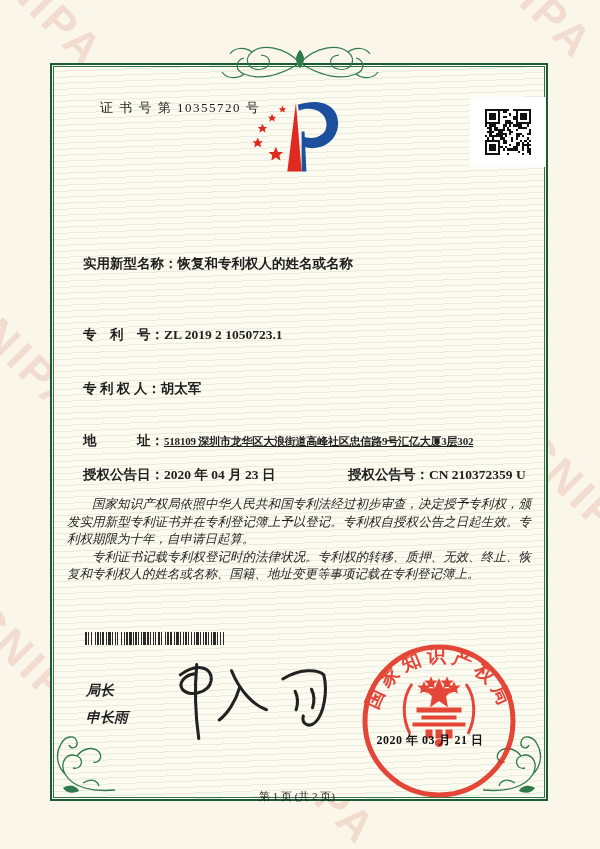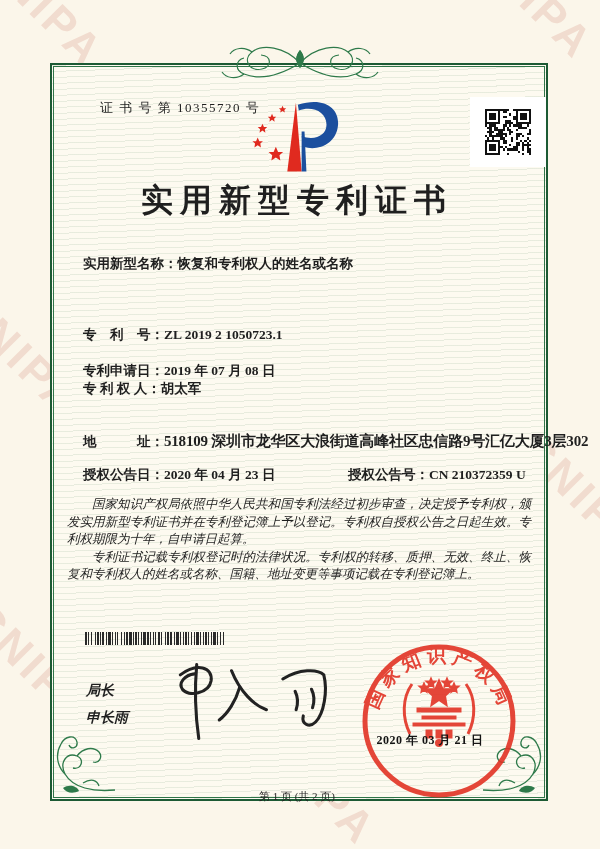--- a/index.html
+++ b/index.html
@@ -38,21 +38,21 @@
 
   .qr-patch{position:absolute;left:470px;top:97px;width:76px;height:70px;background:#fff;
       display:flex;align-items:center;justify-content:center;}
 
   .title{position:absolute;left:50px;top:179px;width:494px;text-align:center;
       font-size:32px;font-weight:bold;letter-spacing:7px;}
 
   .field{position:absolute;left:83px;font-size:13.5px;font-weight:600;white-space:nowrap;}
   .f1{top:255px;} .f2{top:291px;} .f3{top:326px;} .f4{top:362px;}
   .f5{top:380px;} .f6{top:432px;} .f7{top:466px;}
-  .f6 .val{font-size:15px;letter-spacing:-0.2px;}
+  .f6 .val{font-size:11px;letter-spacing:-0.2px;text-decoration:underline;}
   .pair2{position:absolute;left:225px;top:0;margin-left:40px;}
 
   .body-text{position:absolute;left:67px;top:496px;width:464px;font-size:12.5px;
       line-height:17.5px;text-align:justify;font-style:italic;font-weight:500;}
   .body-text p{margin:0;text-indent:2em;}
 
   .barcode{position:absolute;left:85px;top:632px;width:162px;height:13px;font-size:0;white-space:nowrap;}
 
   .sig-title{position:absolute;left:86px;top:682px;font-size:14px;font-weight:bold;font-style:italic;}
   .sig-name{position:absolute;left:86px;top:709px;font-size:14px;font-weight:bold;font-style:italic;}
@@ -262,30 +262,26 @@
         <rect x="2" y="2" width="3" height="3" fill="#111"></rect>
         <rect x="14" y="0" width="7" height="7"></rect>
         <rect x="15" y="1" width="5" height="5" fill="#fff"></rect>
         <rect x="16" y="2" width="3" height="3" fill="#111"></rect>
         <rect x="0" y="14" width="7" height="7"></rect>
         <rect x="1" y="15" width="5" height="5" fill="#fff"></rect>
         <rect x="2" y="16" width="3" height="3" fill="#111"></rect>
       </svg>
     </div>
 
-  <div class="title">实用新型专利证书</div>
 
   <div class="field f1">
     <span class="lbl">实用新型名称：</span><span class="val">恢复和专利权人的姓名或名称</span>
   </div>
   <div class="field f3">
     <span class="lbl">专　利　号：</span><span class="val">ZL 2019 2 1050723.1</span>
-  </div>
-  <div class="field f4">
-    <span class="lbl">专利申请日：</span><span class="val">2019 年 07 月 08 日</span>
   </div>
   <div class="field f5">
     <span class="lbl">专 利 权 人：</span><span class="val">胡太军</span>
   </div>
   <div class="field f6">
     <span class="lbl">地　　　址：</span><span class="val">518109 深圳市龙华区大浪街道高峰社区忠信路9号汇亿大厦3层302</span>
   </div>
   <div class="field f7">
     <span class="lbl">授权公告日：</span><span class="val">2020 年 04 月 23 日</span>
     <span class="pair2"><span class="lbl">授权公告号：</span><span class="val">CN 210372359 U</span></span>

